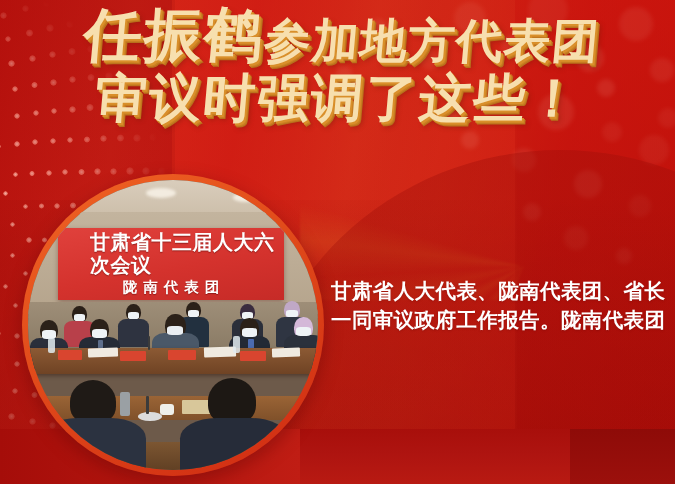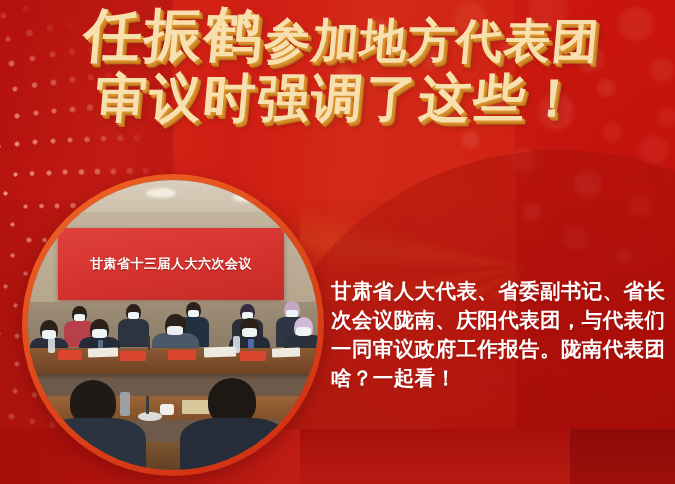--- a/index.html
+++ b/index.html
@@ -146,23 +146,24 @@
   .p-pillar{position:absolute;top:28px;width:11px;height:110px;background:linear-gradient(90deg,#b3a289,#c8b9a2,#a89madd);}
   .p-band{left:0;top:126px;width:290px;height:12px;background:#8a7a64;}
   
   .banner{
     position:absolute;left:30px;top:48px;width:226px;height:72px;
     background:linear-gradient(170deg,#e0413c,#d4322d 55%,#c62b27);
     box-shadow:0 2px 5px rgba(60,8,6,.35);
     display:flex;flex-direction:column;align-items:center;justify-content:center;
   }
   .banner-l1{
-    color:#fff;font-weight:bold;font-size:13px;letter-spacing:.5px;
-    font-family:Liberation Sans, sans-serif;line-height:1.15;
+    color:#fff;font-weight:bold;font-size:20px;letter-spacing:.5px;
+    font-family:Liberation Mono, monospace;line-height:1.15;
     text-shadow:0 1px 1px rgba(90,10,8,.5);
+    margin-left:32px;
   }
   .banner-l2{
     color:#fff;font-weight:bold;font-size:14.5px;letter-spacing:6px;
     font-family:"DejaVu Sans","Liberation Sans",sans-serif;line-height:1.3;
     text-indent:6px;text-shadow:0 1px 1px rgba(90,10,8,.5);
   }
   
   .row-back{left:0;top:122px;width:290px;height:46px;background:linear-gradient(180deg,#9e8e78,#8b7c66);}
   .desk-front{
     left:-12px;top:168px;width:314px;height:26px;
@@ -452,20 +453,21 @@
       <div class="p-light" style="left:118px;top:8px;width:30px;height:10px;"></div>
       <div class="p-light" style="left:205px;top:13px;width:26px;height:9px;"></div>
 
       <div class="ph p-wall"></div>
       <div class="ph p-pillar" style="left:16px;"></div>
       <div class="ph p-pillar" style="left:268px;"></div>
       <div class="ph p-band"></div>
 
       <div class="banner">
         <div class="banner-l1">甘肃省十三届人大六次会议</div>
+        <div class="banner-l2">陇南代表团</div>
       </div>
 
       <div class="ph row-back"></div>
 
       <div class="person">
         <div class="head" style="left:44px;top:126px;width:15px;height:17px;background:#2a2018;"></div>
         <div class="body" style="left:36px;top:141px;width:31px;height:26px;background:#b8404a;"></div>
         <div class="mask" style="left:46px;top:134px;width:11px;height:7px;"></div>
       </div>
       <div class="person">
@@ -546,19 +548,17 @@
       </div>
       <div class="person">
         <div class="head" style="left:180px;top:198px;width:48px;height:46px;background:#1d1814;border-radius:50% 50% 40% 40%;"></div>
         <div class="body" style="left:152px;top:238px;width:108px;height:60px;background:#262c39;border-radius:34% 34% 0 0;"></div>
       </div>
 
     </div>
   </div>
 
   <div class="copy">
-    <p>甘肃省人大代表、省委副书记、省长</p>
-    <p>次会议陇南、庆阳代表团，与代表们</p>
+    <p>甘肃省人大代表、陇南代表团、省长</p>
     <p>一同审议政府工作报告。陇南代表团</p>
-    <p>啥？一起看！</p>
   </div>
 
 </div>
 
 </body></html>

